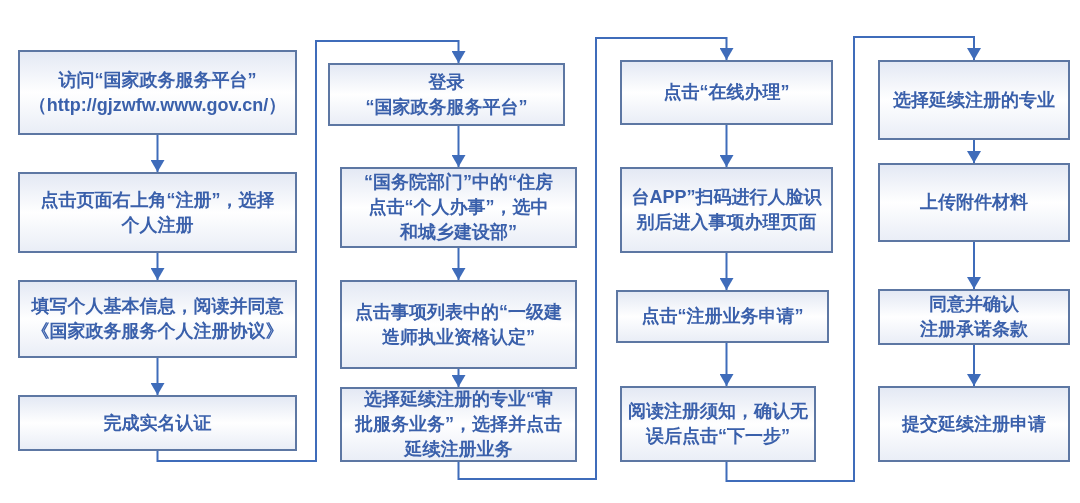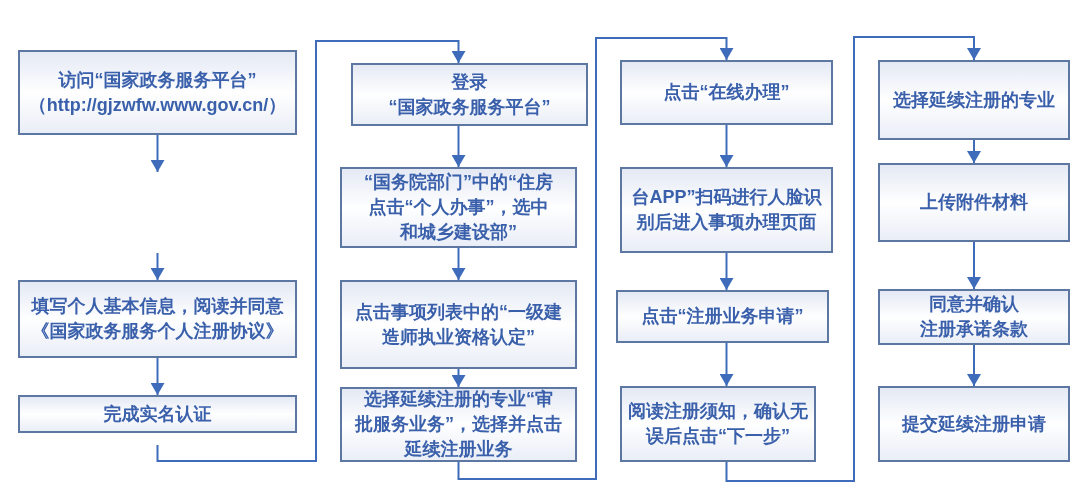--- a/index.html
+++ b/index.html
@@ -85,29 +85,33 @@
 
     <path class="connector" marker-end="url(#ah)" d="M157.5,445 L157.5,461 L316,461 L316,41 L458.5,41 L458.5,63"></path>
     <path class="connector" marker-end="url(#ah)" d="M458.5,462 L458.5,479 L596,479 L596,38 L726.5,38 L726.5,60"></path>
     <path class="connector" marker-end="url(#ah)" d="M726.5,462 L726.5,481 L854,481 L854,37 L974,37 L974,60"></path>
   </svg>
 
   <div class="box" style="left:18px;top:50px;width:279px;height:85px">
     <div class="step-line">访问“国家政务服务平台”</div>
     <div class="step-line">（http://gjzwfw.www.gov.cn/）</div>
   </div>
+  <div class="box" style="left:18px;top:172px;width:279px;height:81px">
+    <div class="step-line">点击页面右上角“注册”，选择</div>
+    <div class="step-line">个人注册</div>
+  </div>
   <div class="box" style="left:18px;top:280px;width:279px;height:78px">
     <div class="step-line">填写个人基本信息，阅读并同意</div>
     <div class="step-line">《国家政务服务个人注册协议》</div>
   </div>
-  <div class="box" style="left:18px;top:395px;width:279px;height:38px">
+  <div class="box" style="left:18px;top:395px;width:279px;height:56px">
     <div class="step-line">完成实名认证</div>
   </div>
 
-  <div class="box" style="left:351px;top:63px;width:237px;height:63px">
+  <div class="box" style="left:328px;top:63px;width:237px;height:63px">
     <div class="step-line">登录</div>
     <div class="step-line">“国家政务服务平台”</div>
   </div>
   <div class="box" style="left:340px;top:167px;width:237px;height:81px">
     <div class="step-line">“国务院部门”中的“住房</div>
     <div class="step-line">点击“个人办事”，选中</div>
     <div class="step-line">和城乡建设部”</div>
   </div>
   <div class="box" style="left:340px;top:280px;width:237px;height:89px">
     <div class="step-line">点击事项列表中的“一级建</div>

